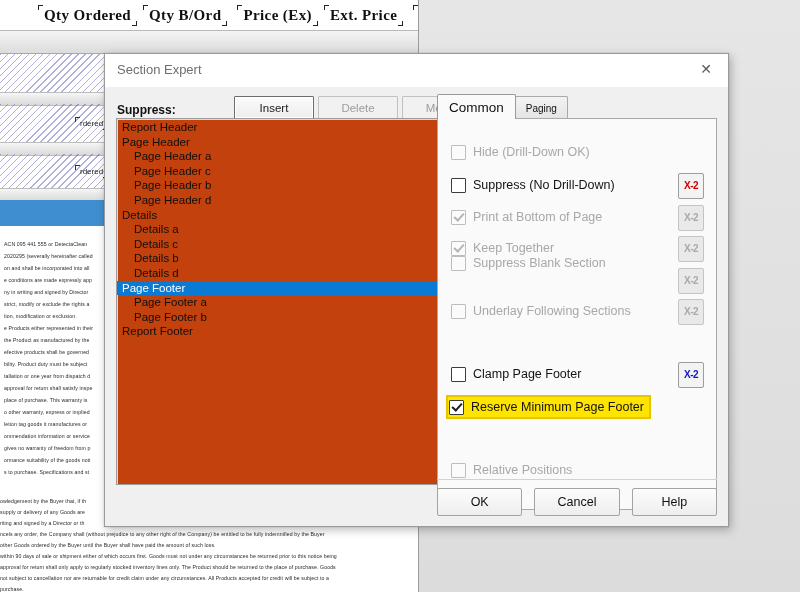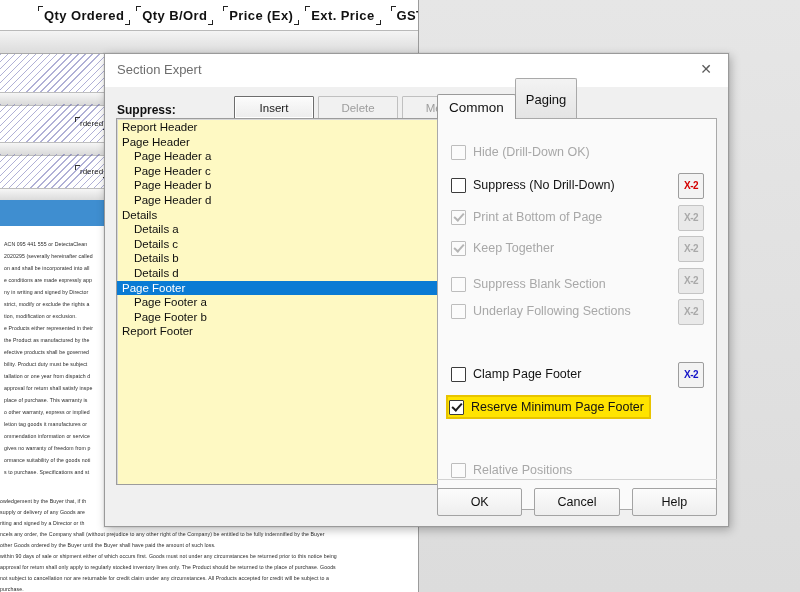--- a/index.html
+++ b/index.html
@@ -16,22 +16,22 @@
   .cr-canvas{
     position:absolute;left:0;top:0;width:418px;height:592px;
     background:#ffffff;border-right:1px solid #9b9b9b;overflow:hidden;
   }
   .cr-colhdr{
     position:absolute;left:0;top:0;width:418px;height:30px;
     background:#ffffff;border-bottom:1px solid #b9b9b9;
     display:flex;align-items:center;
   }
   .cr-colhdr .ch{
-    font-size:13px;color:#111;font-weight:bold;letter-spacing:.4px;
-    white-space:nowrap;position:relative;padding:1px 2px;
+    font-size:15px;color:#111;font-weight:bold;letter-spacing:.4px;
+    white-space:nowrap;position:relative;padding:1px 2px;font-family:Liberation Serif, serif;
   }
   .cr-colhdr .ch::before,.cr-colhdr .ch::after{
     content:"";position:absolute;width:4px;height:4px;border:1px solid #222;
   }
   .cr-colhdr .ch::before{left:-4px;top:-1px;border-right:none;border-bottom:none;}
   .cr-colhdr .ch::after{right:-4px;bottom:-1px;border-left:none;border-top:none;}
 
   .cr-gapbar{
     position:absolute;left:0;top:31px;width:418px;height:22px;
     background:linear-gradient(#f4f4f4,#dcdcdc);
@@ -112,36 +112,36 @@
     width:20px;height:21px;background:linear-gradient(#fbfbfb,#e9e9e9);
     border:1px solid #a6a6a6;border-radius:2px;
     display:flex;align-items:center;justify-content:center;cursor:default;
   }
   .arrg{width:0;height:0;}
   .arrg.up{border-left:5px solid transparent;border-right:5px solid transparent;border-bottom:6px solid #3a9b35;}
   .arrg.dn{border-left:5px solid transparent;border-right:5px solid transparent;border-top:6px solid #3a9b35;}
 
   .seclist{
     position:absolute;left:11px;top:31px;width:322px;height:365px;
-    background:#fef9c3;border:1px solid #9c9c9c;
+    background:#c2410c;border:1px solid #9c9c9c;
     box-shadow:1px 1px 0 #d8d8d8 inset;overflow:hidden;
   }
   .seclist-inner{padding:1px 0 0 0;}
   .sec-item{
     height:14.6px;line-height:14.6px;font-size:11.5px;color:#0f0f0f;
     padding-left:5px;white-space:nowrap;cursor:default;
   }
   .sec-item.ind{padding-left:17px;}
   .sec-item.sel{background:#0a7bd4;color:#fff;}
 
   
   .right-col{position:absolute;left:332px;top:9px;right:11px;bottom:0;}
   .tabstrip{position:absolute;left:0;top:0;height:23px;display:flex;align-items:flex-end;}
   .tab{
-    height:22px;padding:9px 10px;font-size:13px;color:#111;
+    height:22px;padding:0 10px;font-size:10px;color:#111;
     display:flex;align-items:center;cursor:default;
     border:1px solid #a9a9a9;border-bottom:none;
     background:linear-gradient(#f3f3f3,#e4e4e4);
     border-radius:2px 2px 0 0;margin-right:-1px;
   }
   .tab.active{
     background:#fafafa;height:24px;font-size:13.5px;padding:0 11px;
     border-color:#9a9a9a;position:relative;z-index:3;
   }
   .tabpanel{
@@ -330,21 +330,21 @@
           <div class="fbtn" style="top: 86px;">
             <span class="fico" style="color: rgb(169, 169, 169);">X-2</span>
           </div>
           <div class="chk-row" style="top: 120px;">
             <span class="cbox dis on"></span>
             <span class="chk-label dis">Keep Together</span>
           </div>
           <div class="fbtn" style="top: 117px;">
             <span class="fico" style="color: rgb(169, 169, 169);">X-2</span>
           </div>
-          <div class="chk-row" style="top: 156px; justify-content: space-between;">
+          <div class="chk-row" style="top: 135px; justify-content: space-between;">
             <span class="cbox dis"></span>
             <span class="chk-label dis">Suppress Blank Section</span>
           </div>
           <div class="fbtn" style="top: 149px;">
             <span class="fico" style="color: rgb(169, 169, 169);">X-2</span>
           </div>
           <div class="chk-row" style="top: 183px;">
             <span class="cbox dis"></span>
             <span class="chk-label dis">Underlay Following Sections</span>
           </div>

